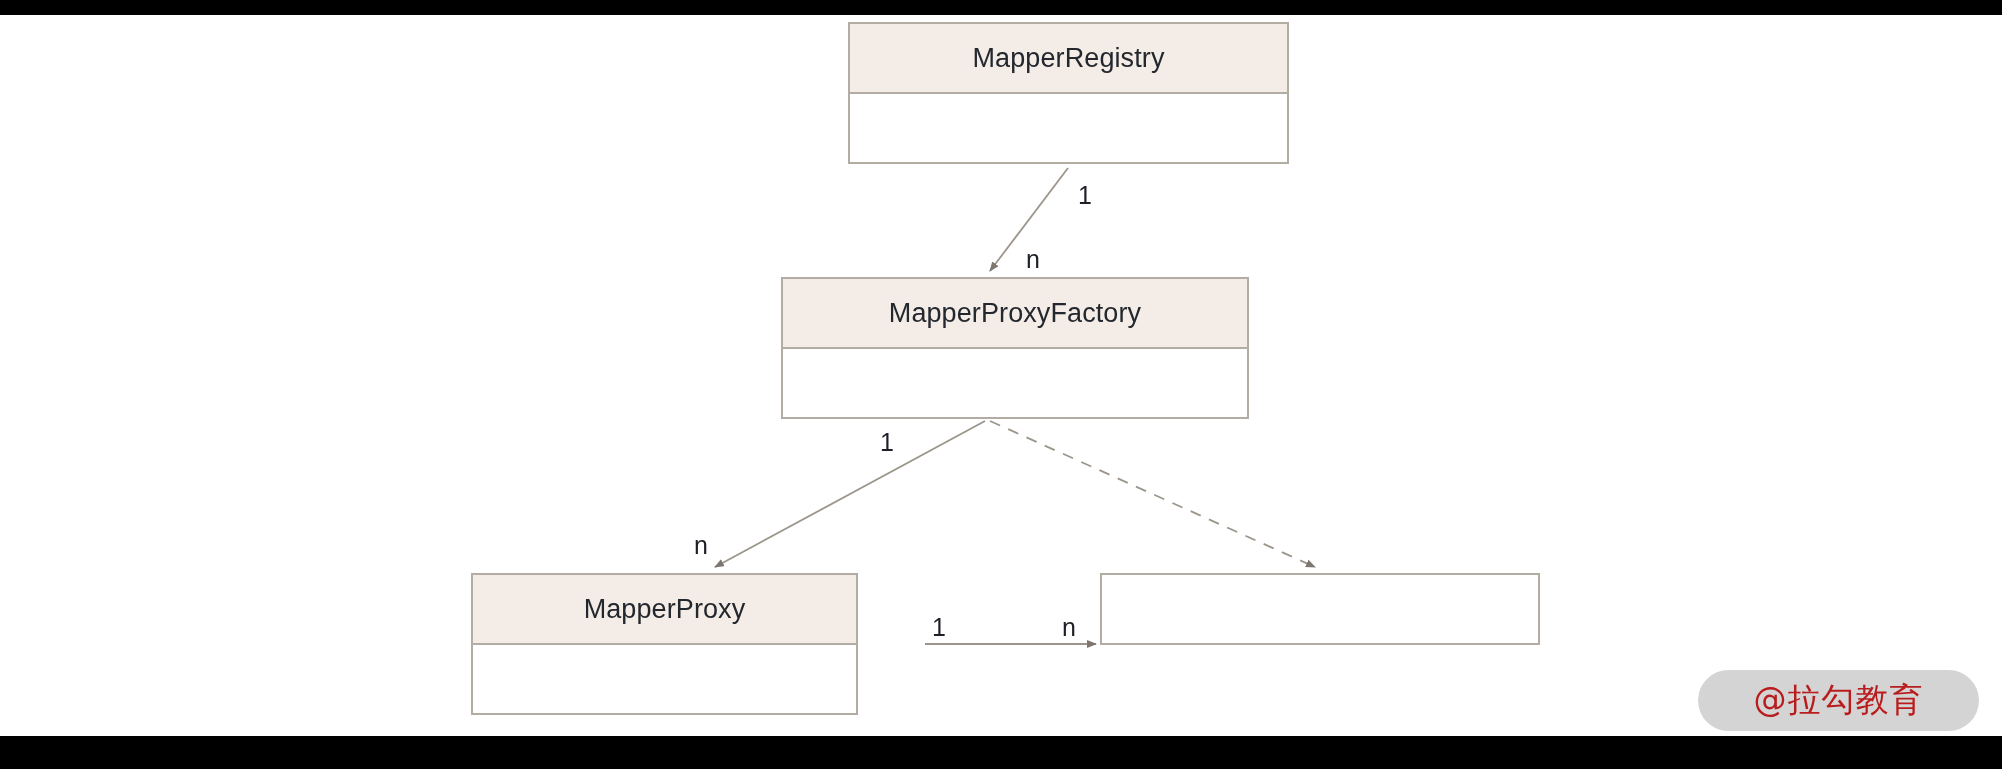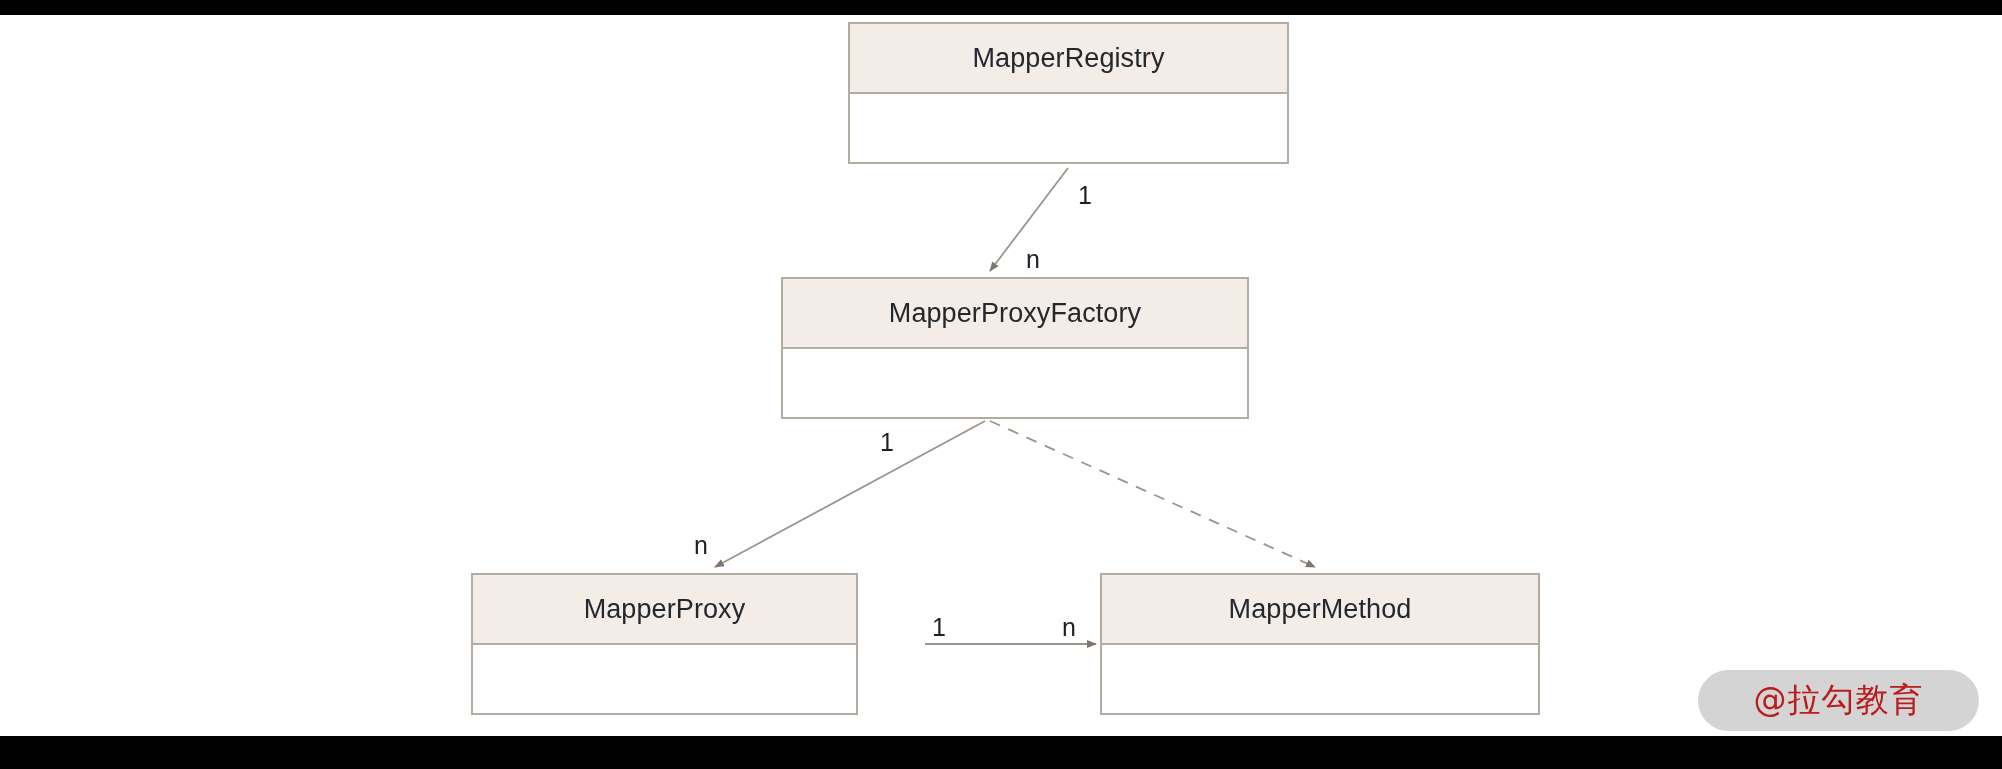--- a/index.html
+++ b/index.html
@@ -175,23 +175,20 @@
     </div>
 
     <div class="uml-class" id="class-mapper-proxy">
       <div class="uml-header">
         <span class="uml-name">MapperProxy</span>
       </div>
       <div class="uml-body"></div>
     </div>
 
     <div class="uml-class" id="class-mapper-method">
-      <div class="uml-header">
-        <span class="uml-name">MapperMethod</span>
-      </div>
       <div class="uml-body"></div>
     </div>
 
     <span class="mult-label" id="mult-reg-1">1</span>
     <span class="mult-label" id="mult-reg-n">n</span>
 
     <span class="mult-label" id="mult-fact-1">1</span>
     <span class="mult-label" id="mult-fact-n">n</span>
 
     <span class="mult-label" id="mult-proxy-1">1</span>

